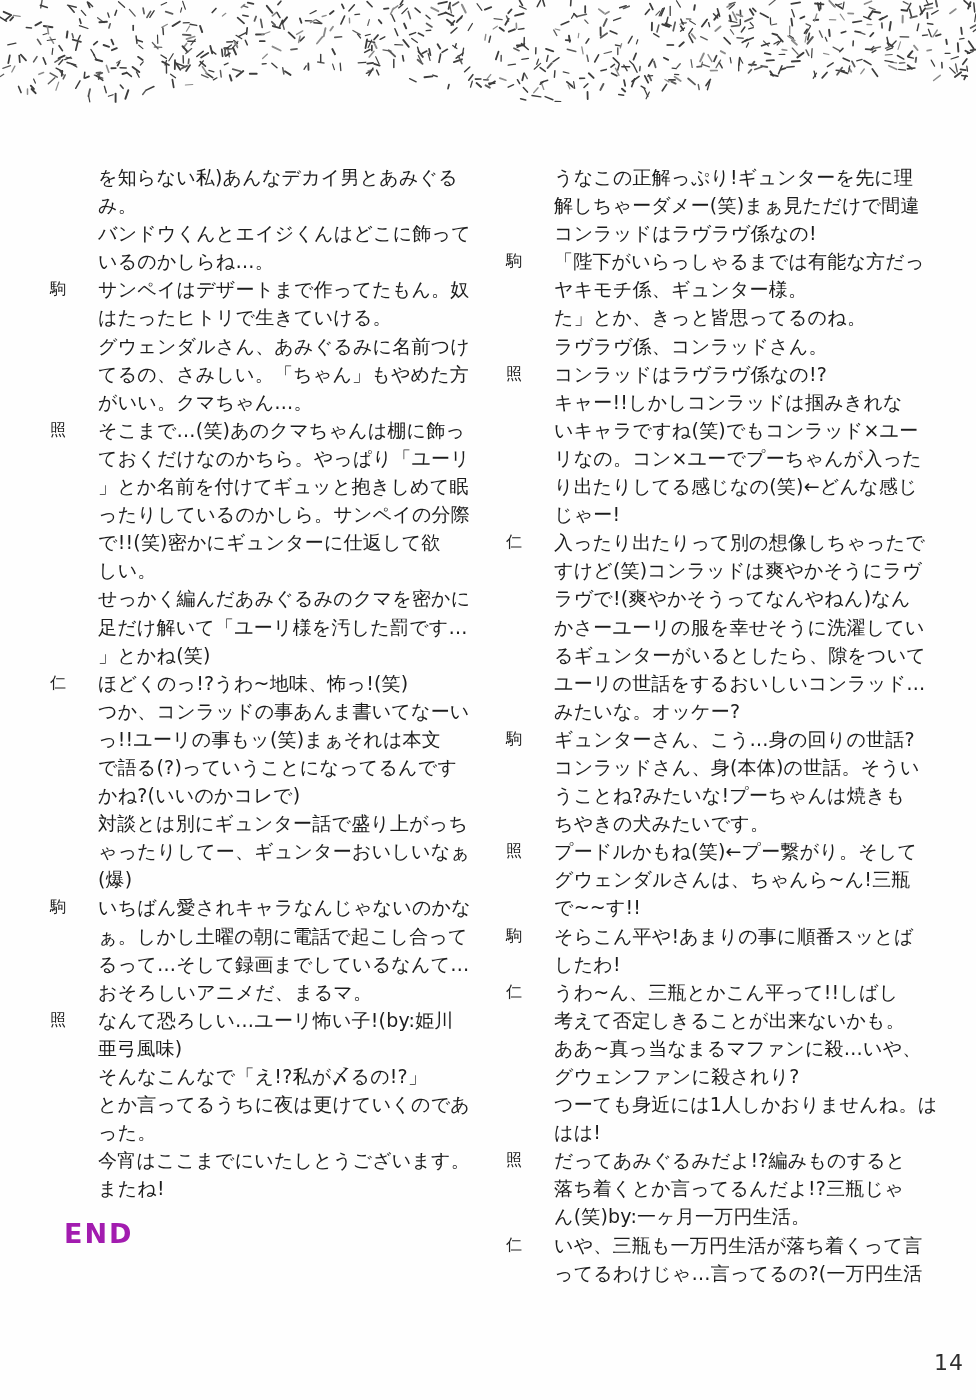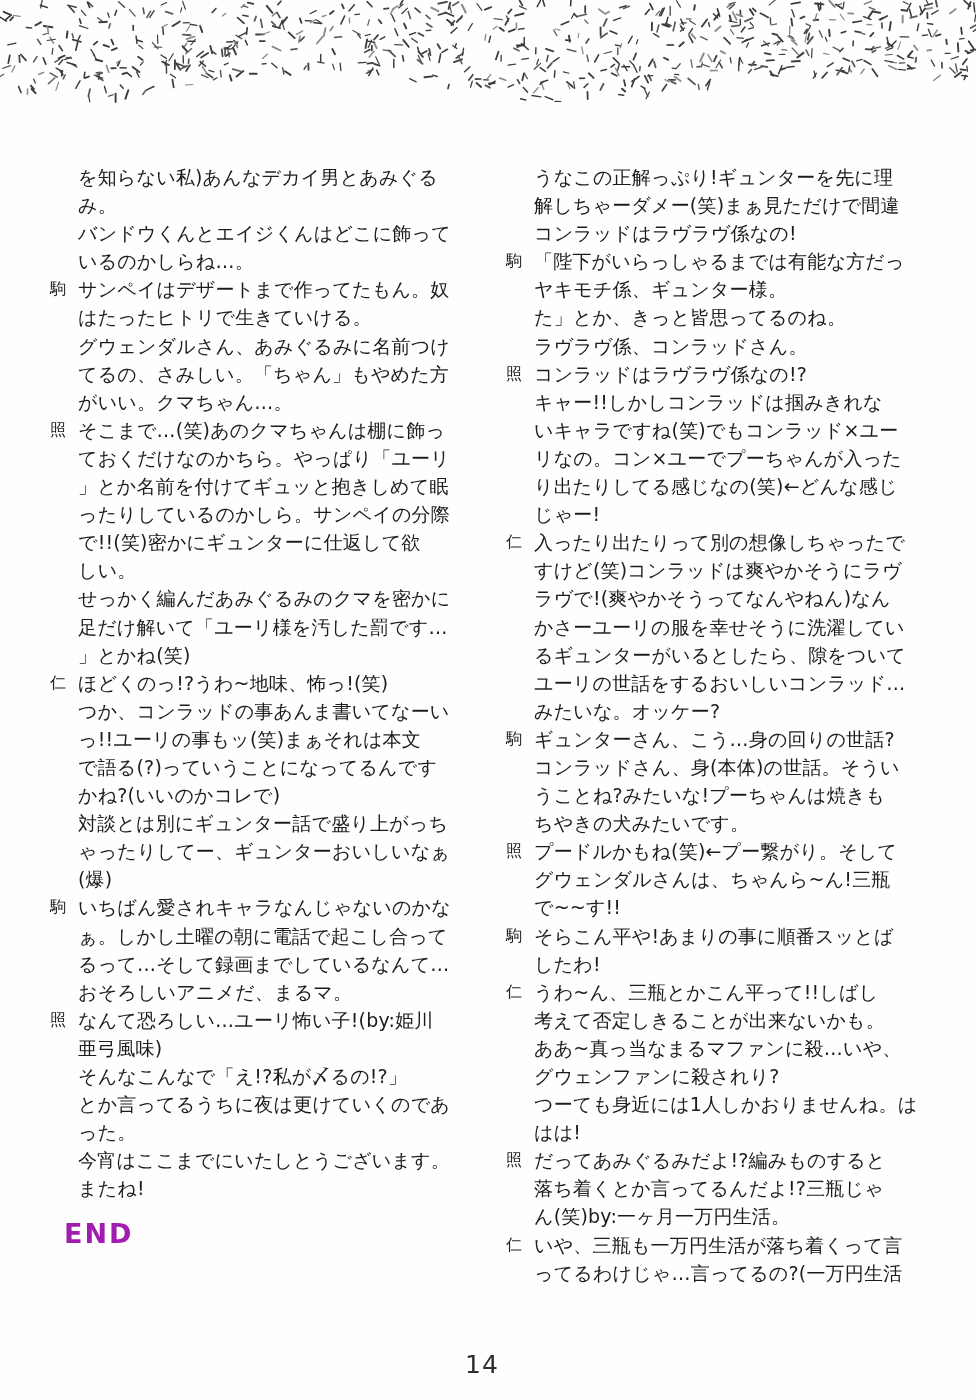--- a/index.html
+++ b/index.html
@@ -24,21 +24,21 @@
   .para { display: flex; align-items: flex-start; }
   .marker {
     flex: 0 0 28px;
     width: 28px;
     font-size: 16px;
     line-height: 28.1px;
     height: 28.1px;
     color: #222;
     letter-spacing: 0;
   }
-  .lines { flex: 1 1 auto; min-width: 0; }
+  .lines { flex: 1 1 auto; min-width: 0; margin-left: 20px; }
   .line {
     font-size: 19px;
     line-height: 28.1px;
     height: 28.1px;
     white-space: nowrap;
     letter-spacing: 0.2px;
     color: #1c1c1c;
   }
   .end-label {
     margin-top: 16px;
@@ -46,22 +46,22 @@
     font-size: 27px;
     font-weight: bold;
     letter-spacing: 2px;
     color: #a21caf;
     font-family: "DejaVu Sans", sans-serif;
   }
   .page-number {
     position: absolute;
     left: 0; right: 12px;
     top: 1350px;
-    text-align: center;
-    font-size: 25px;
+    text-align: right;
+    font-size: 22px;
     color: #2e2e2e;
     letter-spacing: 1px;
   }
 </style>
 </head>
 <body>
 
 <div class="page">
 
   <svg id="confetti" xmlns="http://www.w3.org/2000/svg" viewBox="0 0 976 112">

